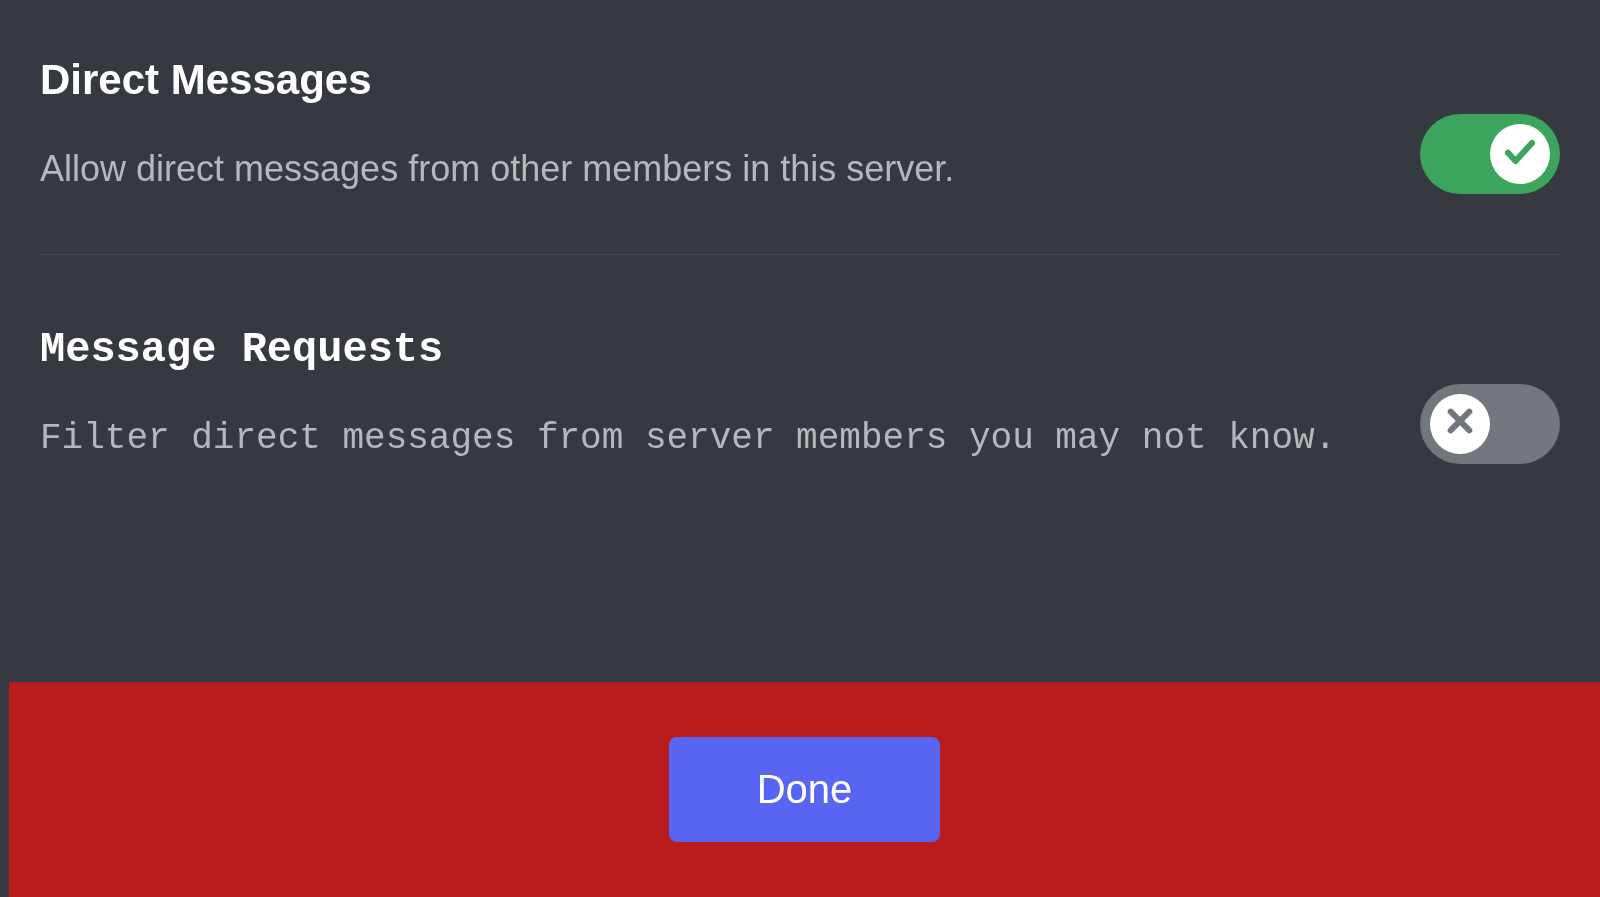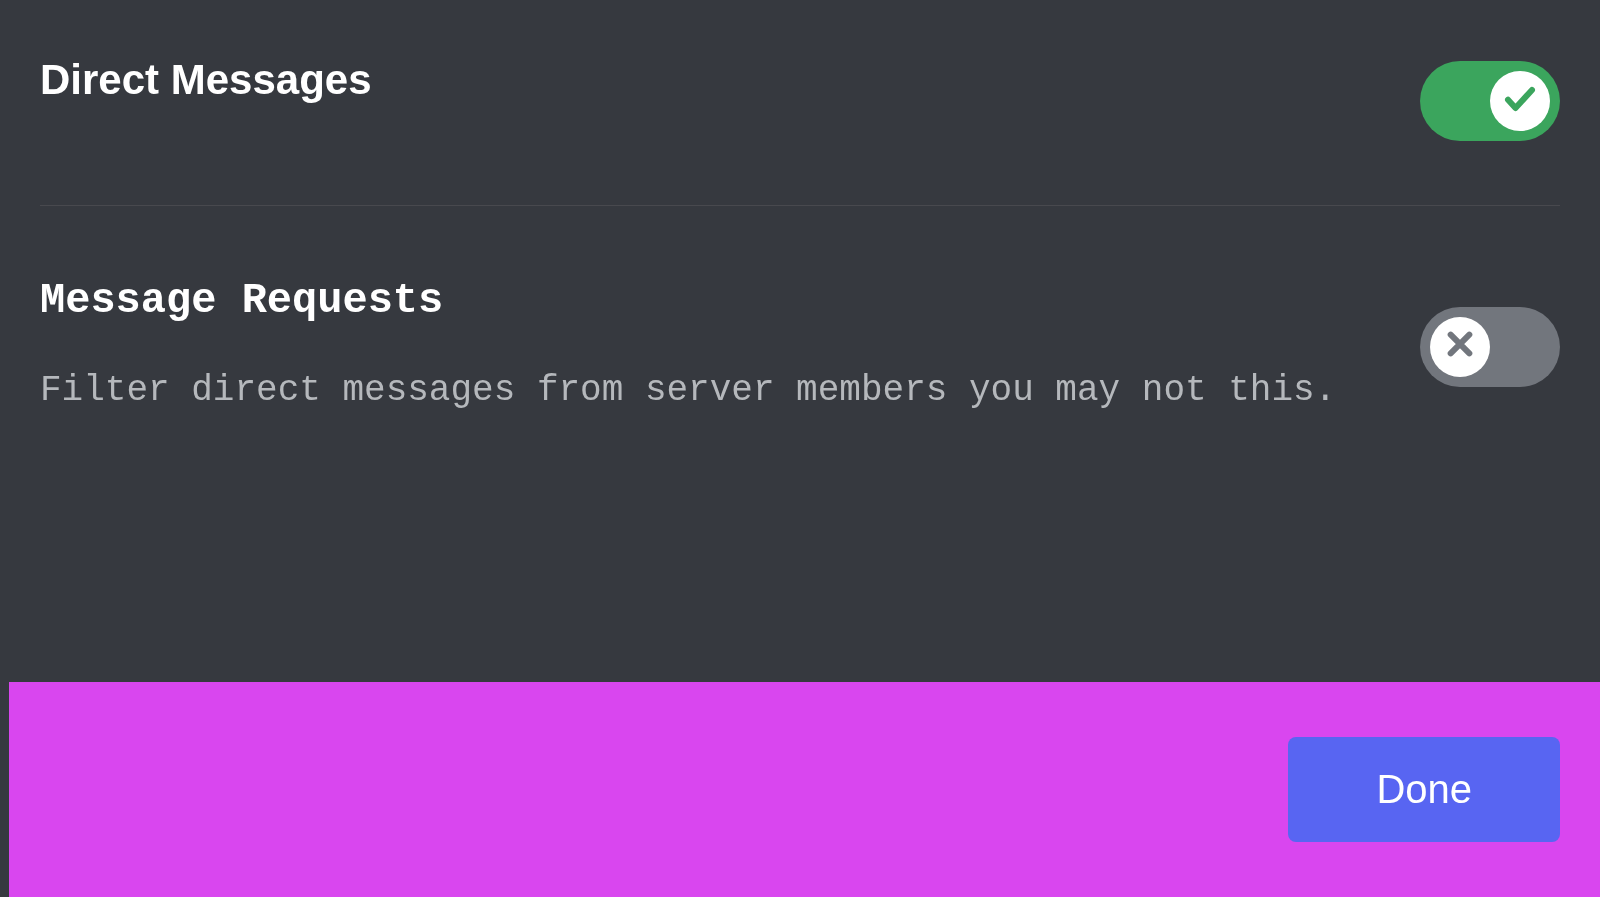--- a/index.html
+++ b/index.html
@@ -14,21 +14,21 @@
       font-family: -apple-system, BlinkMacSystemFont, "Segoe UI", Helvetica, Arial, sans-serif;
       overflow: hidden;
     }
     .content-area {
       padding: 0 40px;
       background: #36393f;
     }
     .setting-row {
       display: flex;
       justify-content: space-between;
-      align-items: center;
+      align-items: flex-end;
       padding-top: 55px;
       padding-bottom: 40px;
     }
     .setting-text-group {
       flex: 1;
       padding-right: 40px;
     }
     .setting-title {
       color: #ffffff;
       font-size: 42px;
@@ -83,24 +83,24 @@
     .check-icon svg {
       width: 36px;
       height: 36px;
     }
     .x-icon svg {
       width: 32px;
       height: 32px;
     }
     
     .footer {
-      background: #d946ef;
+      background: #b91c1c;
       padding: 55px 40px 55px 40px;
       display: flex;
-      justify-content: flex-end;
+      justify-content: center;
       position: absolute;
       bottom: 0;
       left: 9px;
       right: 0;
     }
     .done-button {
       background: #5865f2;
       color: #ffffff;
       border: none;
       border-radius: 8px;
@@ -112,38 +112,39 @@
     }
   </style>
 </head>
 <body>
 
 <div class="content-area">
 
   <div class="setting-row">
     <div class="setting-text-group">
       <div class="setting-title">Direct Messages</div>
+      <div class="setting-description">Allow direct messages from other members in this server.</div>
     </div>
     <div class="toggle toggle-on">
       <div class="toggle-knob">
         <span class="check-icon">
           <svg viewBox="0 0 24 24" fill="none">
               <path d="M4 12.5 L9 18 L20 6" stroke="#3ba55d" stroke-width="4" stroke-linecap="round" stroke-linejoin="round"></path>
             </svg>
         </span>
       </div>
     </div>
   </div>
 
   <div class="divider"></div>
 
   <div class="setting-row" style="padding-top:70px;font-family:Liberation Mono, monospace;">
     <div class="setting-text-group">
       <div class="setting-title">Message Requests</div>
-      <div class="setting-description">Filter direct messages from server members you may not this.</div>
+      <div class="setting-description">Filter direct messages from server members you may not know.</div>
     </div>
     <div class="toggle toggle-off">
       <div class="toggle-knob">
         <span class="x-icon">
           <svg viewBox="0 0 24 24" fill="none">
               <path d="M5 5 L19 19 M19 5 L5 19" stroke="#72767d" stroke-width="4.5" stroke-linecap="round"></path>
             </svg>
         </span>
       </div>
     </div>

